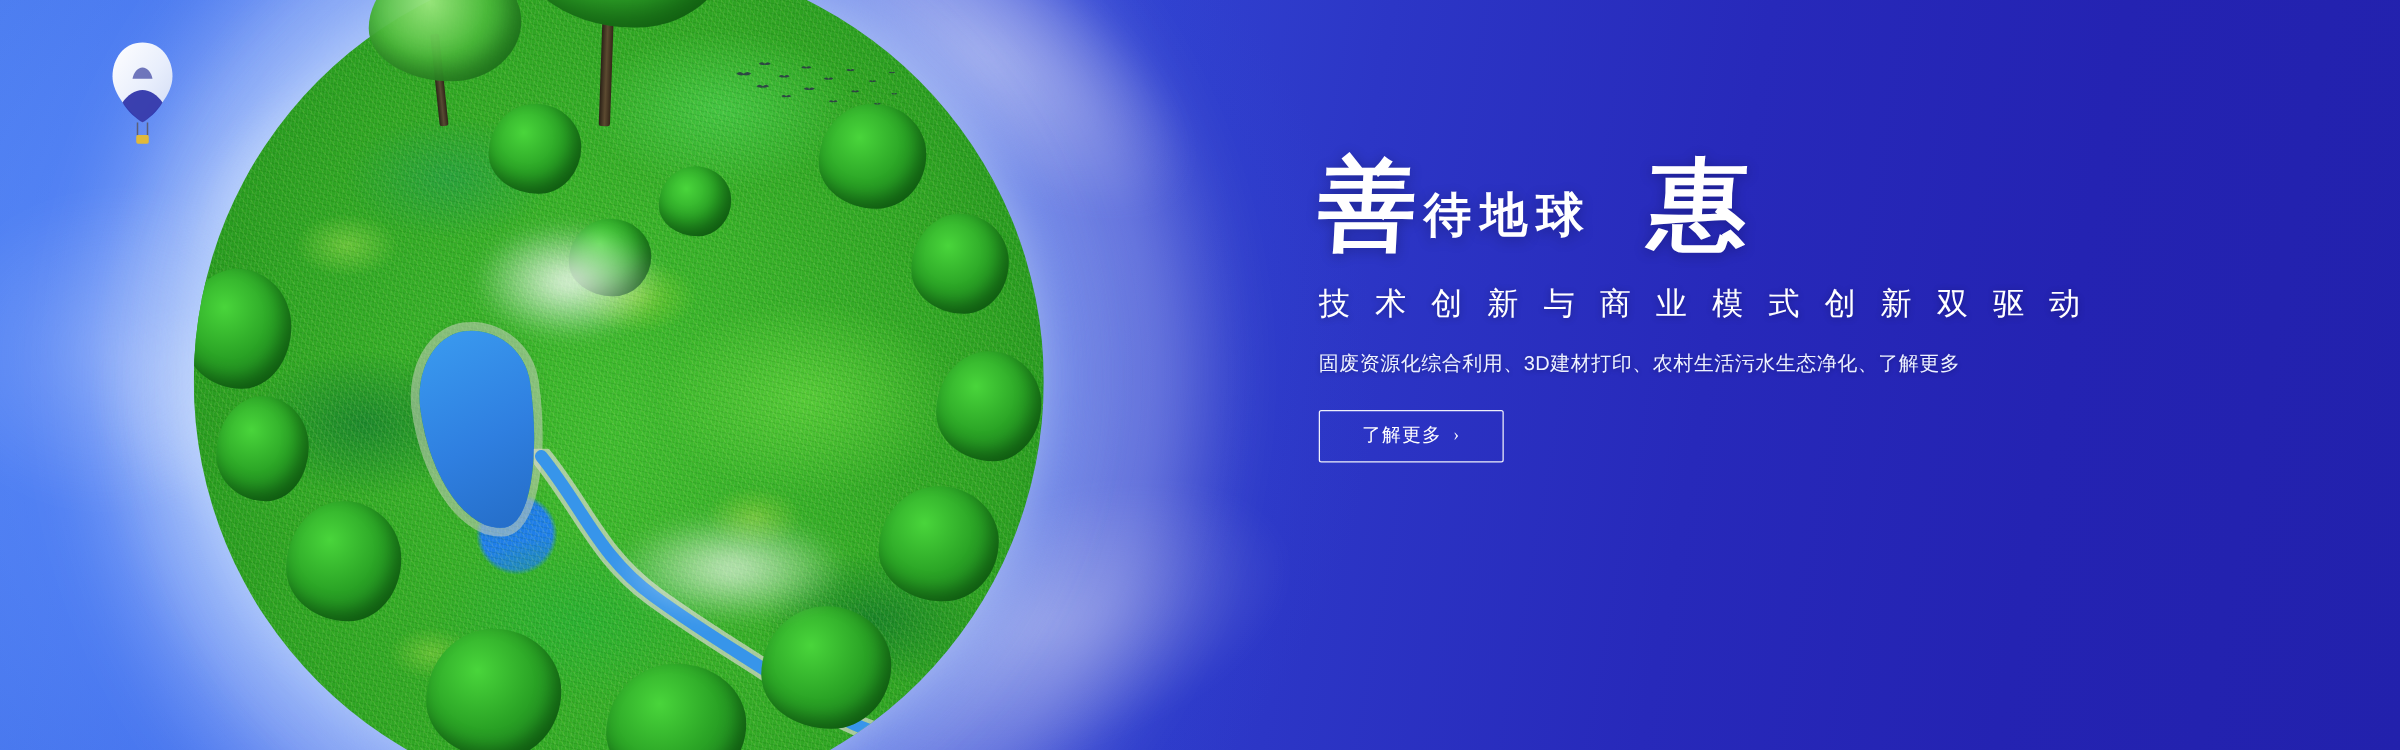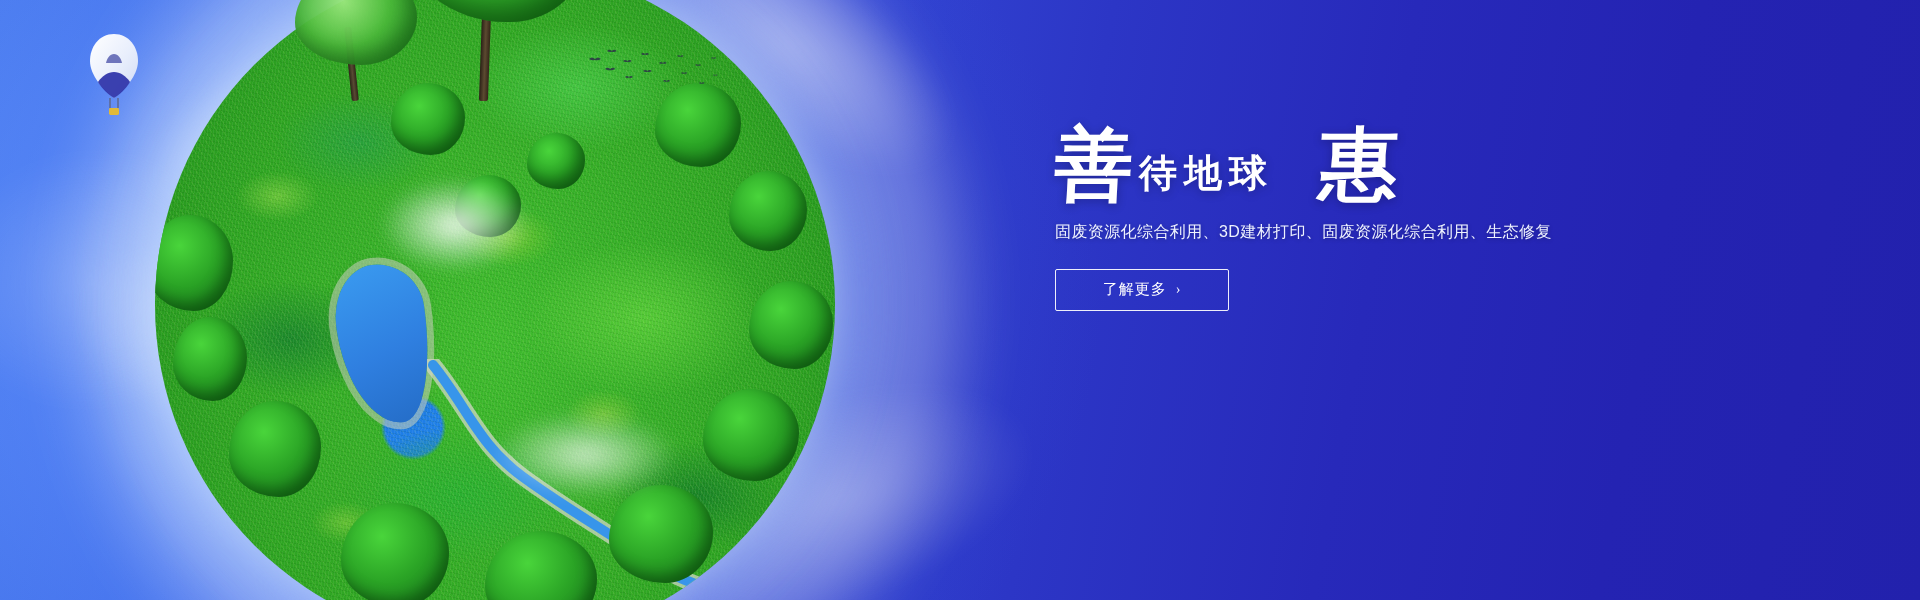--- a/index.html
+++ b/index.html
@@ -241,21 +241,21 @@
     color:#eef2ff;
     white-space:nowrap;
     text-shadow:0 1px 4px rgba(0,0,25,.3);
   }
   .cta {
     margin-top:26px;
     display:inline-flex;
     align-items:center;
     justify-content:center;
     gap:9px;
-    width:174px; height:42px;
+    width:148px; height:42px;
     border:1px solid rgba(255,255,255,.92);
     border-radius:2px;
     background:transparent;
     color:#ffffff;
     font-size:15px;
     letter-spacing:1px;
     cursor:pointer;
     font-family:Liberation Serif, serif;
   }
   .cta .chev { font-size:14px; line-height:1; opacity:.95; }
@@ -354,22 +354,23 @@
 
   <div class="copy">
 
     <div class="headline">
       <span class="hl-big">善</span>
       <span class="hl-small">待地球</span>
       <span class="hl-gap"></span>
       <span class="hl-big">惠</span>
     </div>
 
-
-    <div class="desc">固废资源化综合利用、3D建材打印、固废资源化综合利用、生态修复</div>
+    <div class="subtitle">技 术 创 新 与 商 业 模 式 创 新 双 驱 动</div>
+
+    <div class="desc">固废资源化综合利用、3D建材打印、农村生活污水生态净化、了解更多</div>
 
     <button class="cta">
       <span>了解更多</span>
       <span class="chev">›</span>
     </button>
 
   </div>
 </div>
 
 </body></html>

